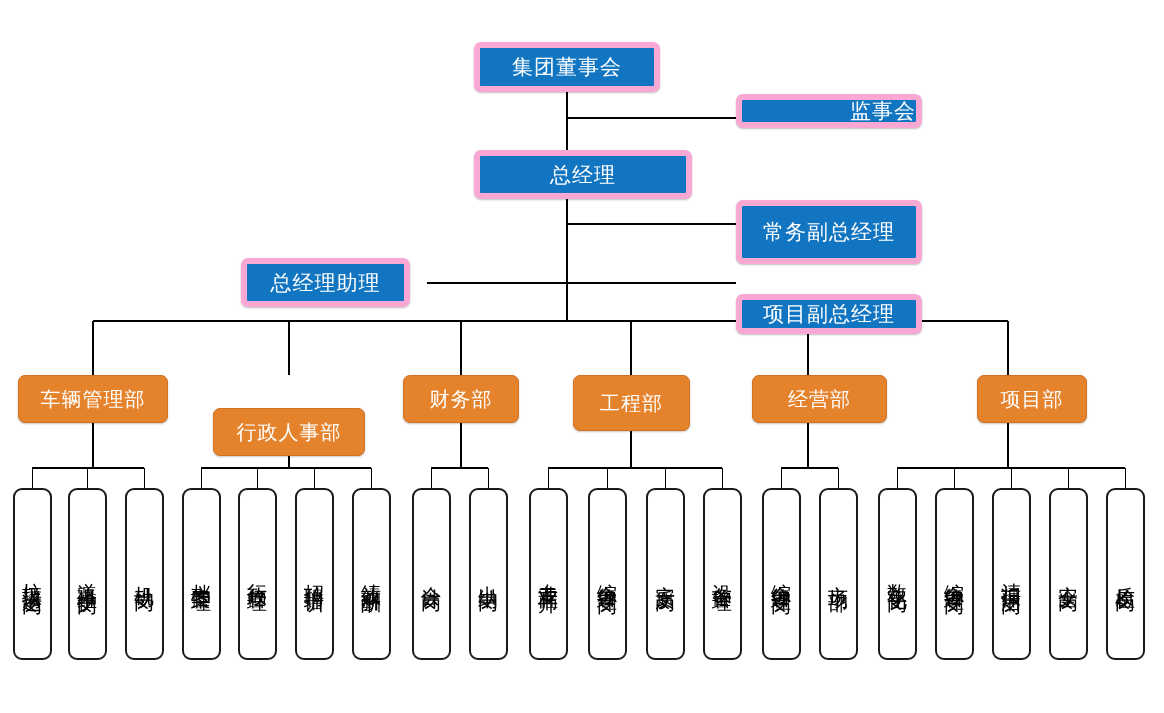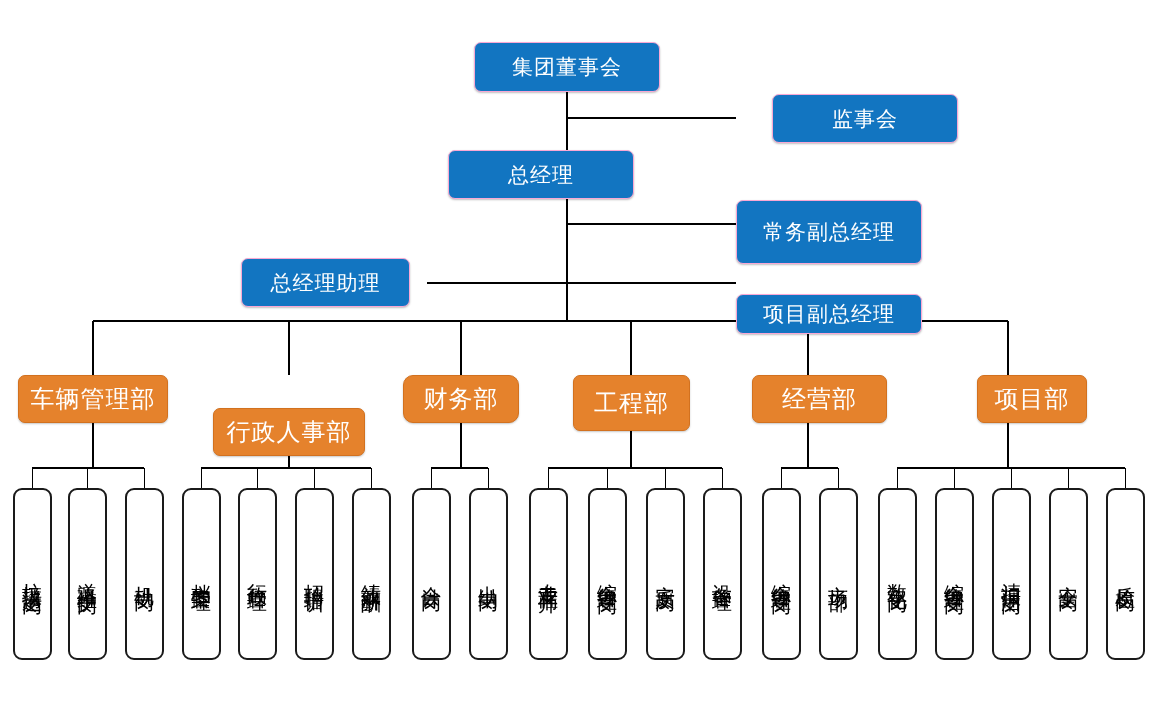--- a/index.html
+++ b/index.html
@@ -22,31 +22,31 @@
     position:absolute;
     box-sizing:border-box;
     display:flex;
     align-items:center;
     justify-content:center;
     border-radius:7px;
     z-index:2;
   }
   .node-exec{
     background:#1275C1;
-    border:1px solid #f9a8d4;
+    border:6px solid #f9a8d4;
     color:#ffffff;
     font-size:21px;
     letter-spacing:1px;
     box-shadow:0 1px 2px rgba(0,0,0,.25);
   }
   .node-dept{
     background:#E5822C;
     border:1px solid #D2711F;
     color:#ffffff;
-    font-size:24px;
+    font-size:20px;
     letter-spacing:1px;
     box-shadow:0 1px 2px rgba(0,0,0,.22);
   }
   .node-leaf{
     background:#ffffff;
     border:2px solid #1a1a1a;
     border-radius:9px;
     color:#000000;
     font-size:20px;
   }
@@ -115,44 +115,44 @@
       <line x1="954.5" y1="468" x2="954.5" y2="488" stroke="#000000" stroke-width="1.6" shape-rendering="crispEdges"></line>
       <line x1="1011.5" y1="468" x2="1011.5" y2="488" stroke="#000000" stroke-width="1.6" shape-rendering="crispEdges"></line>
       <line x1="1068.5" y1="468" x2="1068.5" y2="488" stroke="#000000" stroke-width="1.6" shape-rendering="crispEdges"></line>
       <line x1="1125.5" y1="468" x2="1125.5" y2="488" stroke="#000000" stroke-width="1.6" shape-rendering="crispEdges"></line>
     </svg>
 
   <div id="exec-layer">
       <div class="node node-exec" style="left: 474px; top: 42px; width: 186px; height: 50px;">
         <span class="htext">集团董事会</span>
       </div>
-      <div class="node node-exec" style="left: 772px; top: 94px; width: 186px; height: 49px;">
+      <div class="node node-exec" style="left: 736px; top: 94px; width: 186px; height: 34px; justify-content: flex-end;">
         <span class="htext">监事会</span>
       </div>
-      <div class="node node-exec" style="left: 448px; top: 150px; width: 186px; height: 49px;">
+      <div class="node node-exec" style="left: 474px; top: 150px; width: 218px; height: 49px;">
         <span class="htext">总经理</span>
       </div>
       <div class="node node-exec" style="left: 736px; top: 200px; width: 186px; height: 64px;">
         <span class="htext">常务副总经理</span>
       </div>
       <div class="node node-exec" style="left: 736px; top: 259px; width: 186px; height: 40px; margin-top: 35px;">
         <span class="htext">项目副总经理</span>
       </div>
       <div class="node node-exec" style="left: 241px; top: 258px; width: 169px; height: 49px;">
         <span class="htext">总经理助理</span>
       </div>
     </div>
   <div id="dept-layer">
       <div class="node node-dept" style="left: 18px; top: 375px; width: 150px; height: 48px;">
         <span class="htext">车辆管理部</span>
       </div>
       <div class="node node-dept" style="left: 213px; top: 375px; width: 152px; height: 48px; margin-top: 33px;">
         <span class="htext">行政人事部</span>
       </div>
-      <div class="node node-dept" style="left: 403px; top: 375px; width: 116px; height: 48px; border-radius: 10px;">
+      <div class="node node-dept" style="left: 403px; top: 375px; width: 116px; height: 48px;">
         <span class="htext">财务部</span>
       </div>
       <div class="node node-dept" style="left: 573px; top: 375px; width: 117px; height: 56px;">
         <span class="htext">工程部</span>
       </div>
       <div class="node node-dept" style="left: 752px; top: 375px; width: 135px; height: 48px;">
         <span class="htext">经营部</span>
       </div>
       <div class="node node-dept" style="left: 953px; top: 375px; width: 110px; height: 48px; margin-left: 24px;">
         <span class="htext">项目部</span>

